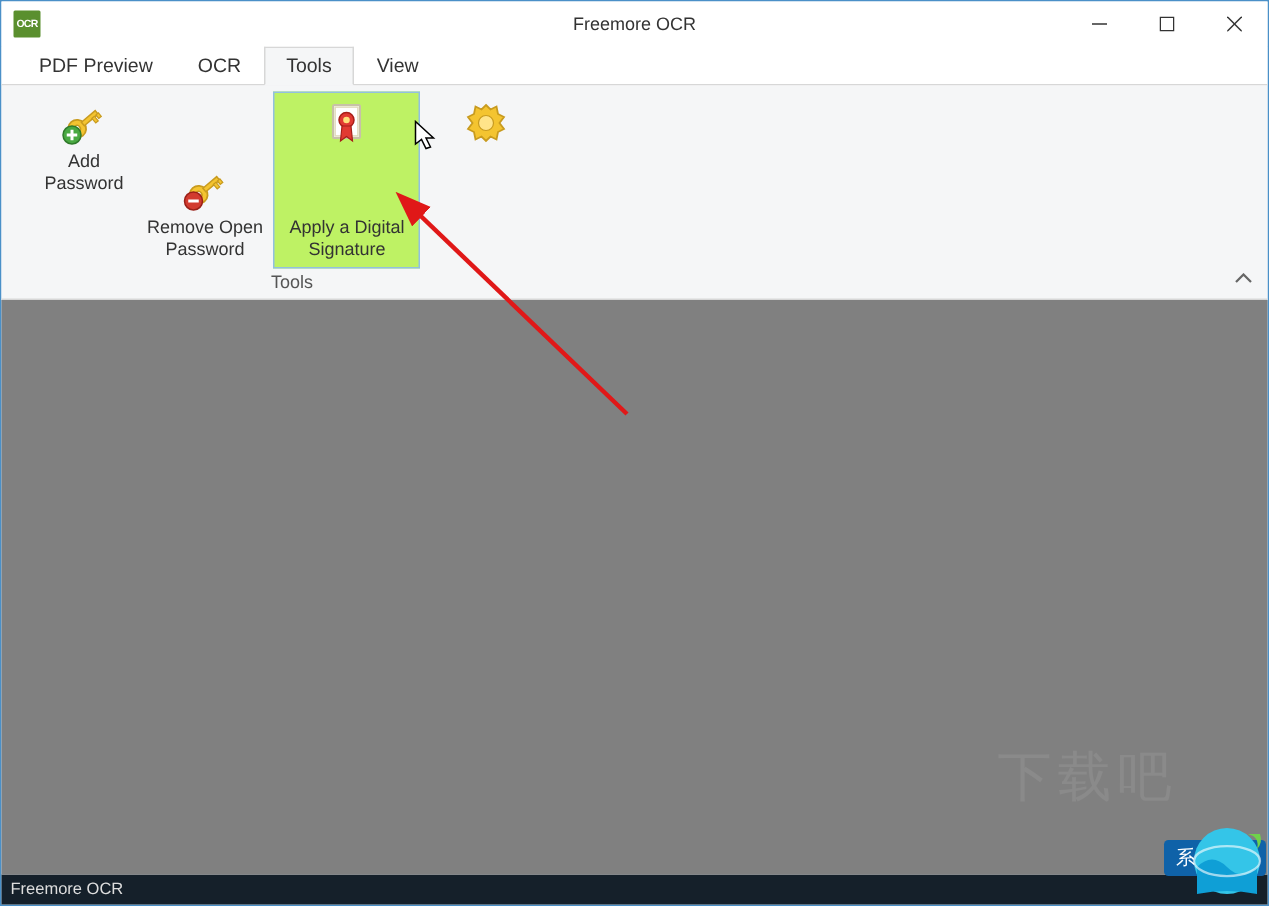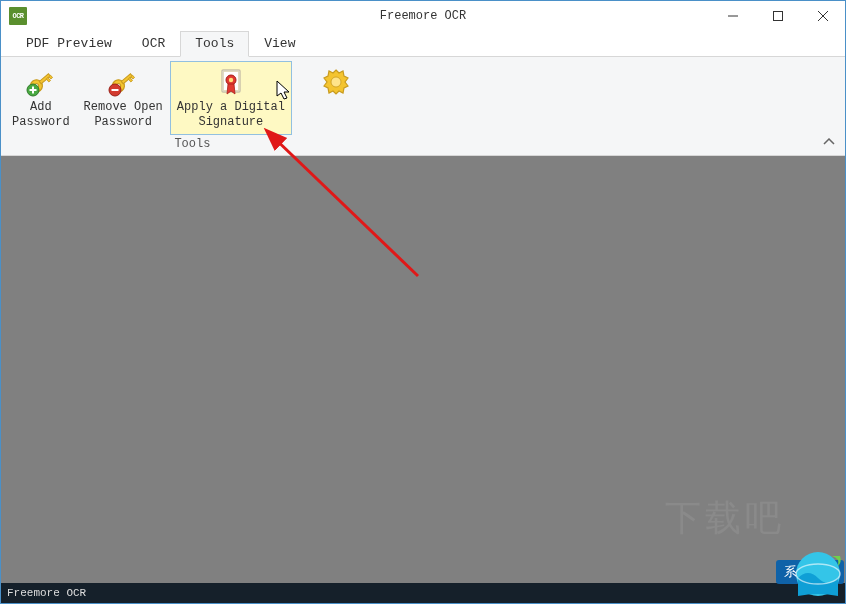--- a/index.html
+++ b/index.html
@@ -5,42 +5,42 @@
     * { box-sizing: border-box; margin: 0; padding: 0; }
     body {
       width: 846px;
       height: 604px;
       font-family: "Segoe UI", "Microsoft YaHei", sans-serif;
       font-size: 13px;
       background: #fff;
       position: relative;
       overflow: hidden;
     }
-    .window { width: 100%; height: 100%; display: flex; flex-direction: column; border: 1px solid #4a90c8; font-family: Liberation Mono, monospace; }
+    .window { width: 100%; height: 100%; display: flex; flex-direction: column; border: 1px solid #4a90c8; }
     
     
     .titlebar { height: 30px; background: #fff; display: flex; align-items: center; position: relative; }
     .app-icon { width: 18px; height: 18px; margin-left: 8px; background: #5a8f2e; border-radius: 1px; display:flex; align-items:center; justify-content:center; }
     .app-icon-text { color:#fff; font-size:7px; font-weight:bold; letter-spacing:-0.5px; }
     .title-text { position:absolute; left:50%; transform:translateX(-50%); color:#333; font-size:12px; }
     .window-controls { margin-left:auto; display:flex; height:100%; }
     .win-btn { width:45px; height:100%; background:transparent; border:none; display:flex; align-items:center; justify-content:center; cursor:default; font-family:inherit; font-size:14px; color:#333; }
 
     
     .menubar { height:26px; background:#fff; display:flex; border-bottom:1px solid #d7d7d7; padding-left:10px; }
     .menu-tab { padding:4px 14px 5px; font-size:13px; color:#333; cursor:default; border:1px solid transparent; border-bottom:none; margin-bottom:-1px; }
     .menu-tab.active { background:#f5f6f7; border-color:#d7d7d7; border-bottom:1px solid #f5f6f7; }
 
     
-    .ribbon { background:#f5f6f7; border-bottom:1px solid #d7d7d7; position:relative; padding:4px 4px 2px; }
+    .ribbon { background:#f5f6f7; border-bottom:1px solid #d7d7d7; position:relative; padding:4px 20px 2px; }
     .ribbon-group-wrap { display:flex; }
     .ribbon-group { display:flex; flex-direction:column; align-items:center; }
     .ribbon-buttons { display:flex; }
     .ribbon-btn { display:flex; flex-direction:column; align-items:center; justify-content:flex-start; padding:4px 6px 2px; border:1px solid transparent; cursor:default; min-width:70px; }
-    .ribbon-btn.hovered { background:#fef9c3; border-color:#92c0e0; }
+    .ribbon-btn.hovered { background:#bef264; border-color:#92c0e0;gap:44px; }
     .rb-icon { width:32px; height:32px; display:flex; align-items:center; justify-content:center; }
     .rb-label { text-align:center; font-size:12px; line-height:1.25; color:#333; margin-top:2px; white-space:pre-line; height:32px; display:flex; align-items:flex-start; justify-content:center; }
     .group-label { text-align:center; font-size:12px; color:#555; margin-top:2px; margin-bottom:2px; width:100%; }
     .ribbon-collapse { position:absolute; right:6px; bottom:4px; font-size:11px; color:#666; cursor:default; padding:2px 4px; }
 
     
     .content { flex:1; background:#808080; position:relative; }
 
     
     .statusbar { height:20px; background:#15202a; color:#ddd; display:flex; align-items:center; padding:0 6px; font-size:11px; }

